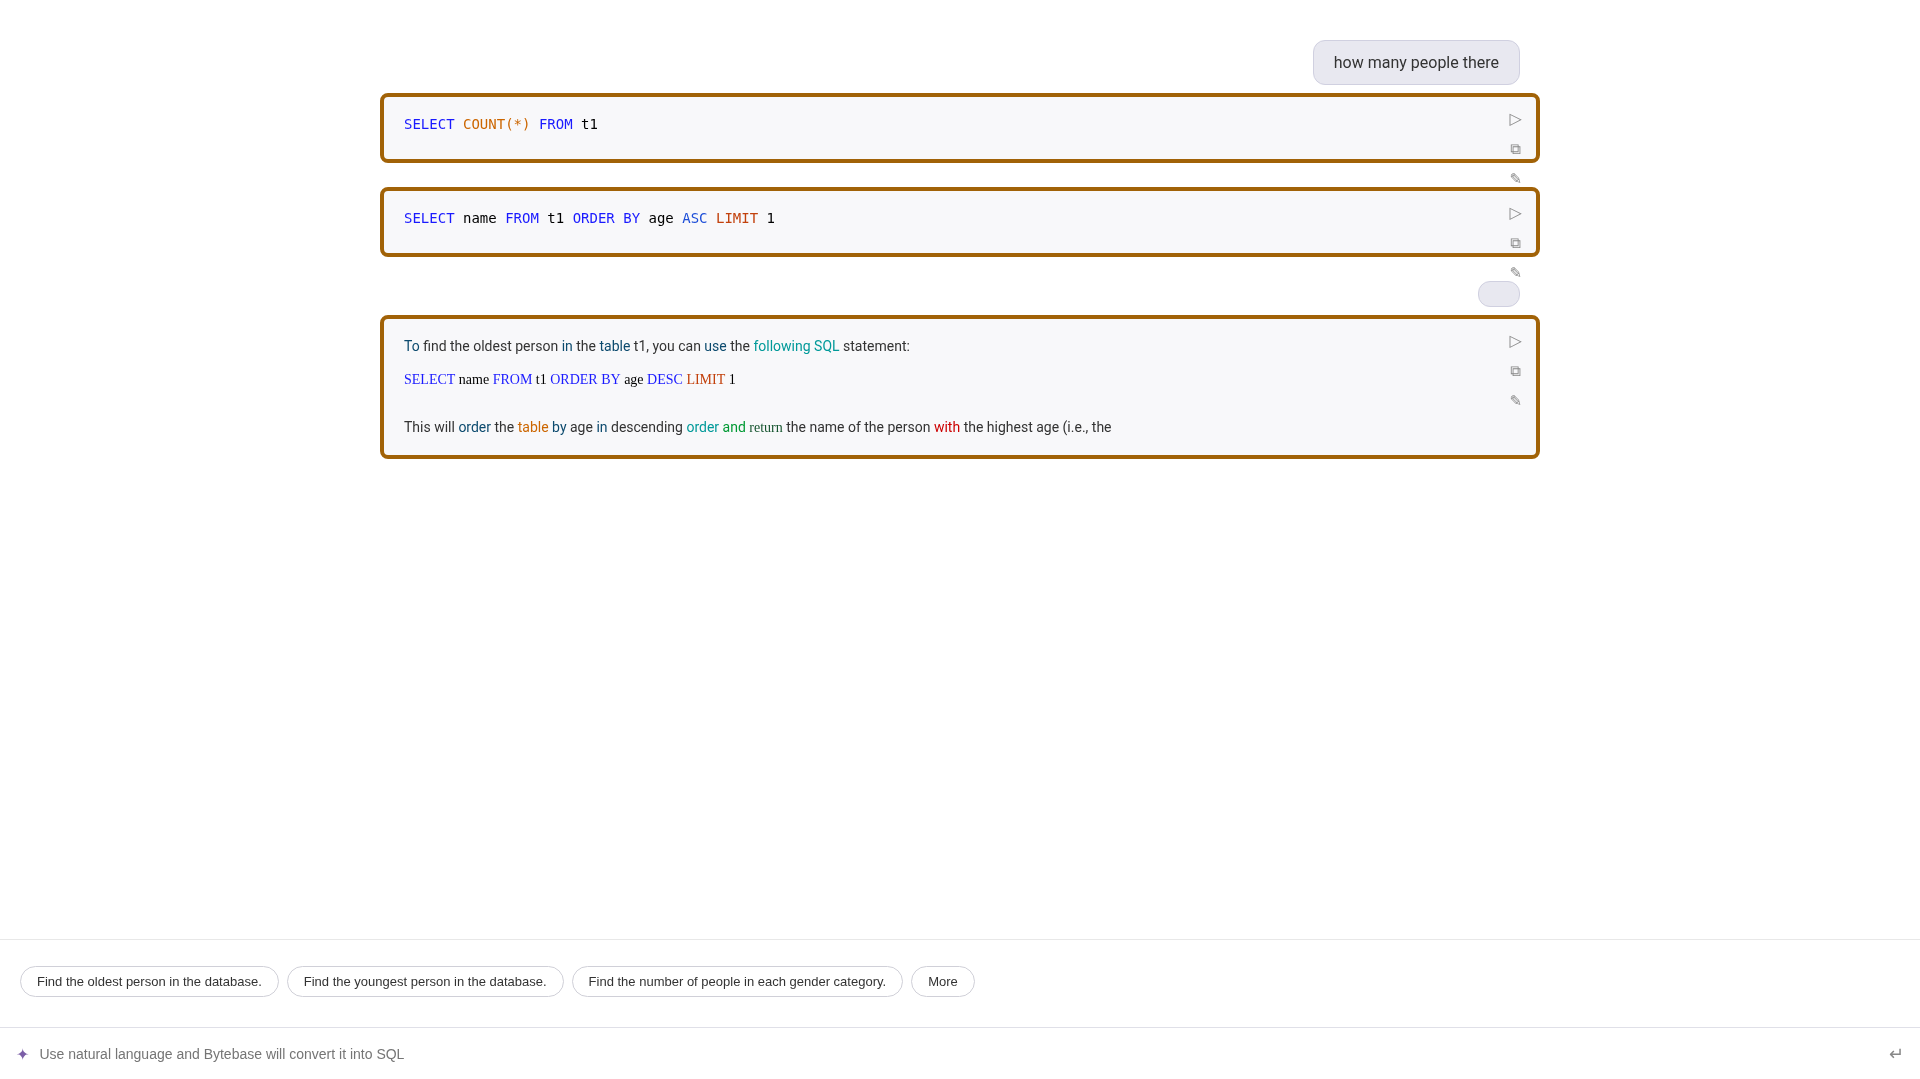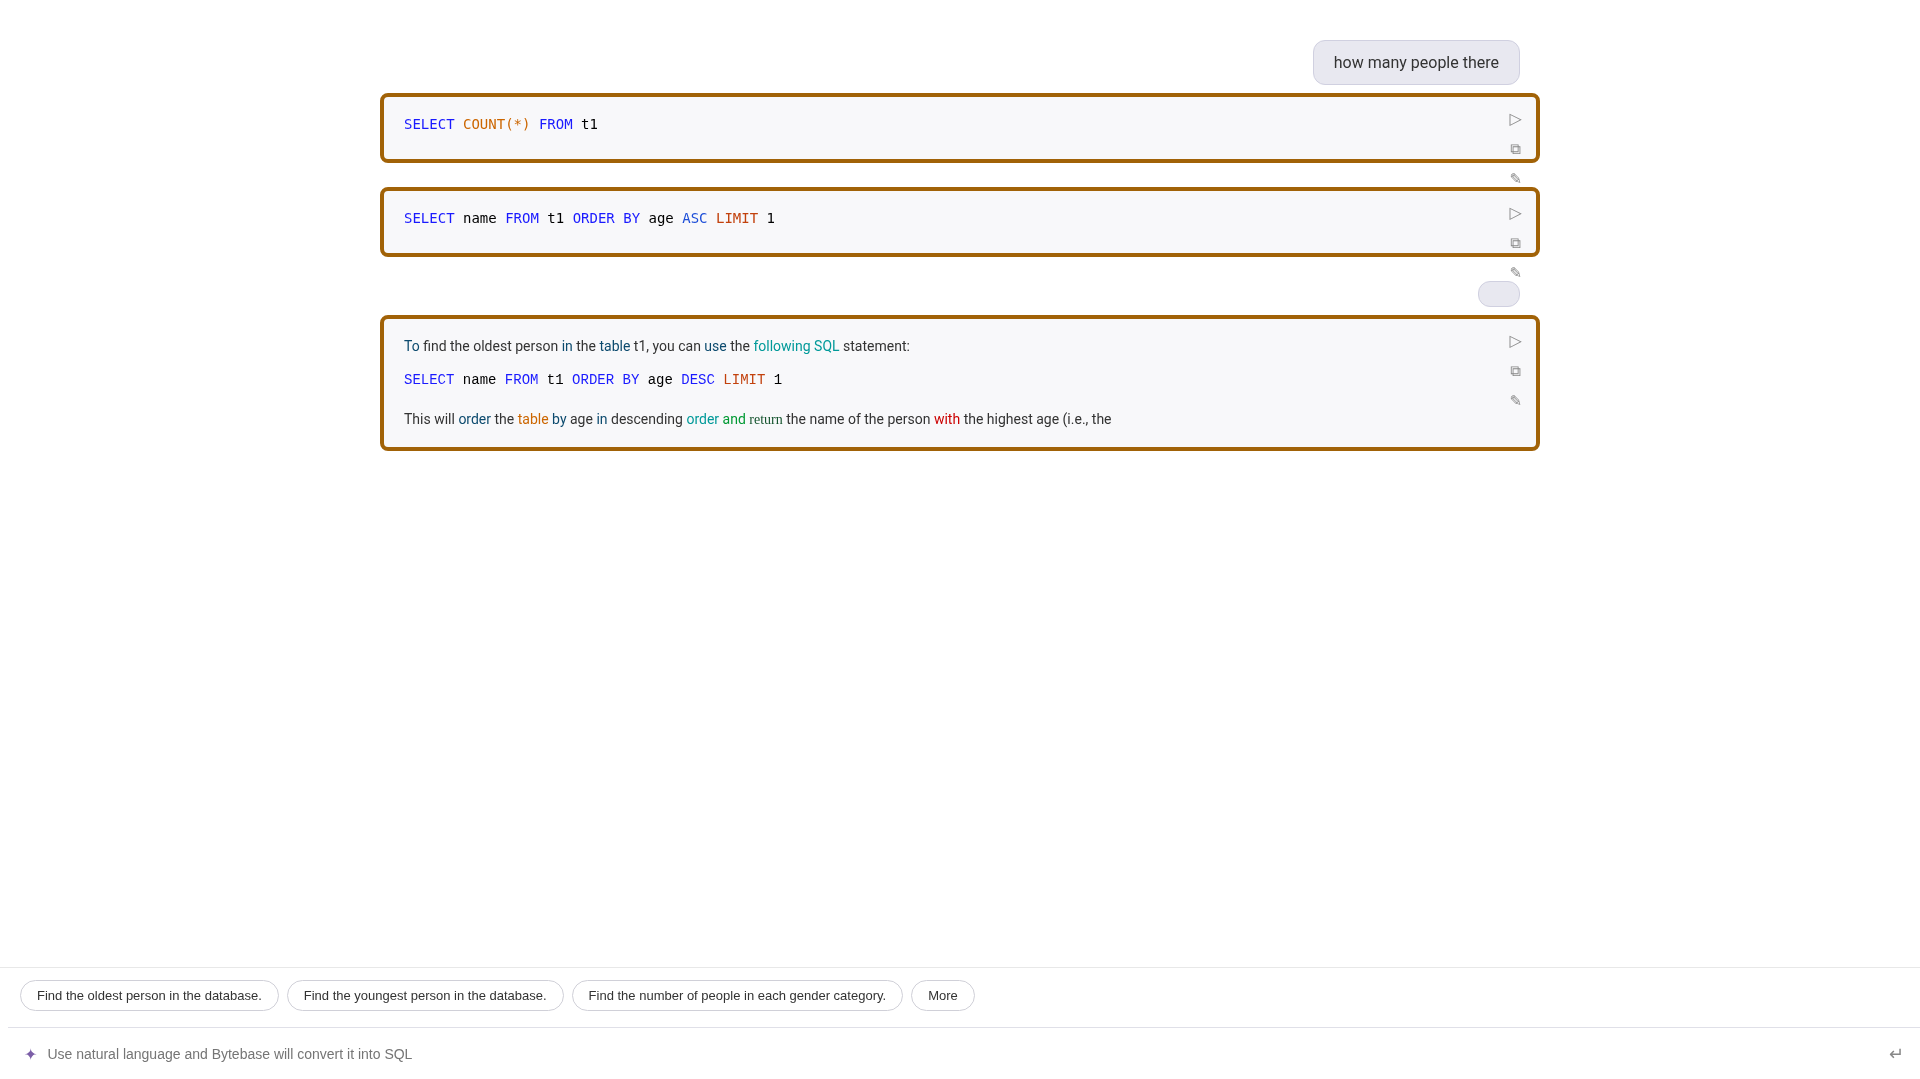--- a/index.html
+++ b/index.html
@@ -97,21 +97,21 @@
 
     
     .suggestions-bar {
       position: fixed;
       bottom: 56px;
       left: 0;
       right: 0;
       display: flex;
       align-items: flex-end;
       gap: 8px;
-      padding: 12px 20px;
+      padding: 26px 20px;
       background: #fff;
       border-top: 1px solid #e8e8e8;
     }
 
     .suggestion-btn {
       background: #fff;
       border: 1px solid #d0d0d8;
       border-radius: 20px;
       padding: 7px 16px;
       font-size: 13px;
@@ -127,21 +127,21 @@
       padding: 7px 16px;
       font-size: 13px;
       color: #333;
       cursor: pointer;
     }
 
     
     .input-bar {
       position: fixed;
       bottom: 0;
-      left: 8px;
+      left: 0;
       right: 0;
       height: 52px;
       background: #fff;
       border-top: 1px solid #e0e0e8;
       display: flex;
       align-items: center;
       padding: 0 16px;
       gap: 10px;
     }
 
@@ -273,21 +273,21 @@
         <span> the </span>
         <span class="nl-blue">table</span>
         <span> t1, you can </span>
         <span class="nl-blue">use</span>
         <span> the </span>
         <span class="nl-teal">following</span>
         <span> </span>
         <span class="nl-teal">SQL</span>
         <span> statement:</span>
       </p>
-      <p style="font-family: Liberation Mono, monospace; margin-bottom: 16px;">
+      <p style="font-family: Liberation Serif, serif; margin-bottom: 24px;">
         <span class="kw-select">SELECT</span>
         <span> name </span>
         <span class="kw-from">FROM</span>
         <span> t1 </span>
         <span class="kw-order">ORDER BY</span>
         <span> age </span>
         <span class="kw-desc">DESC</span>
         <span class="kw-limit"> LIMIT</span>
         <span> 1</span>
       </p>

